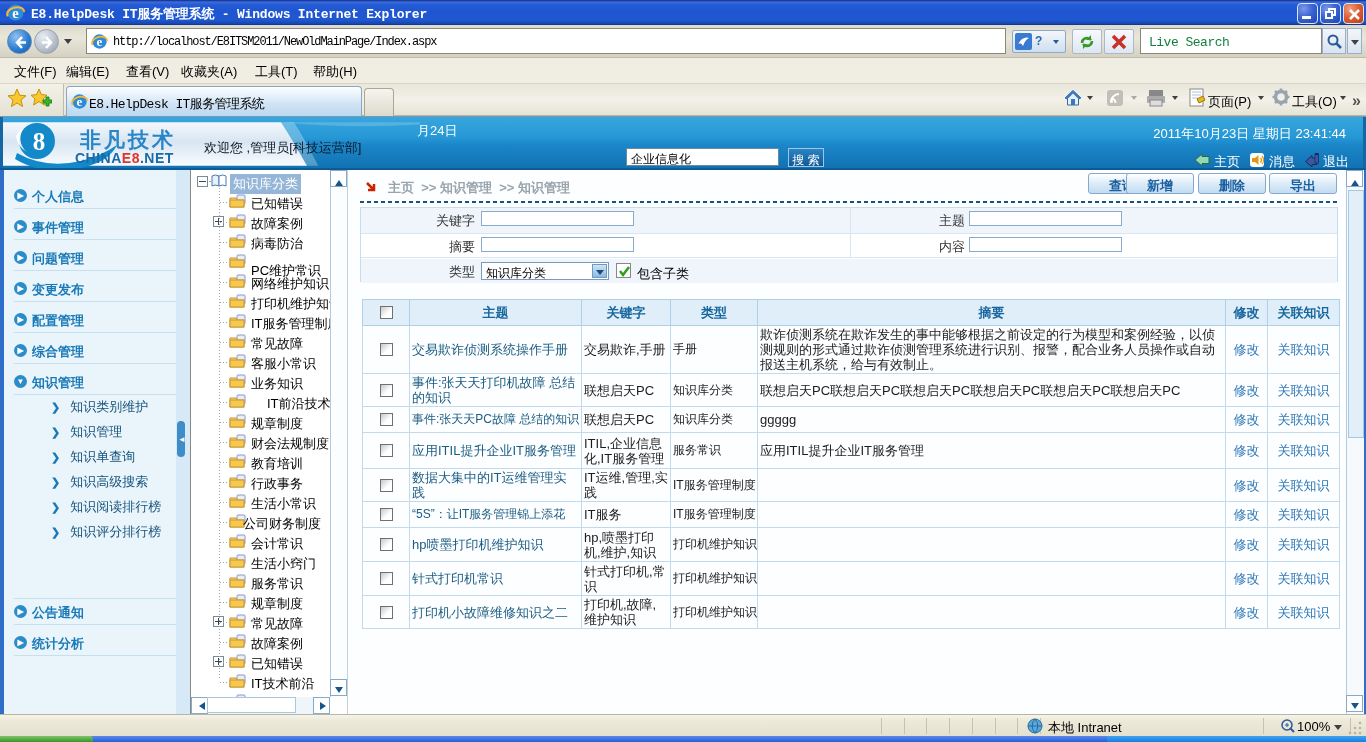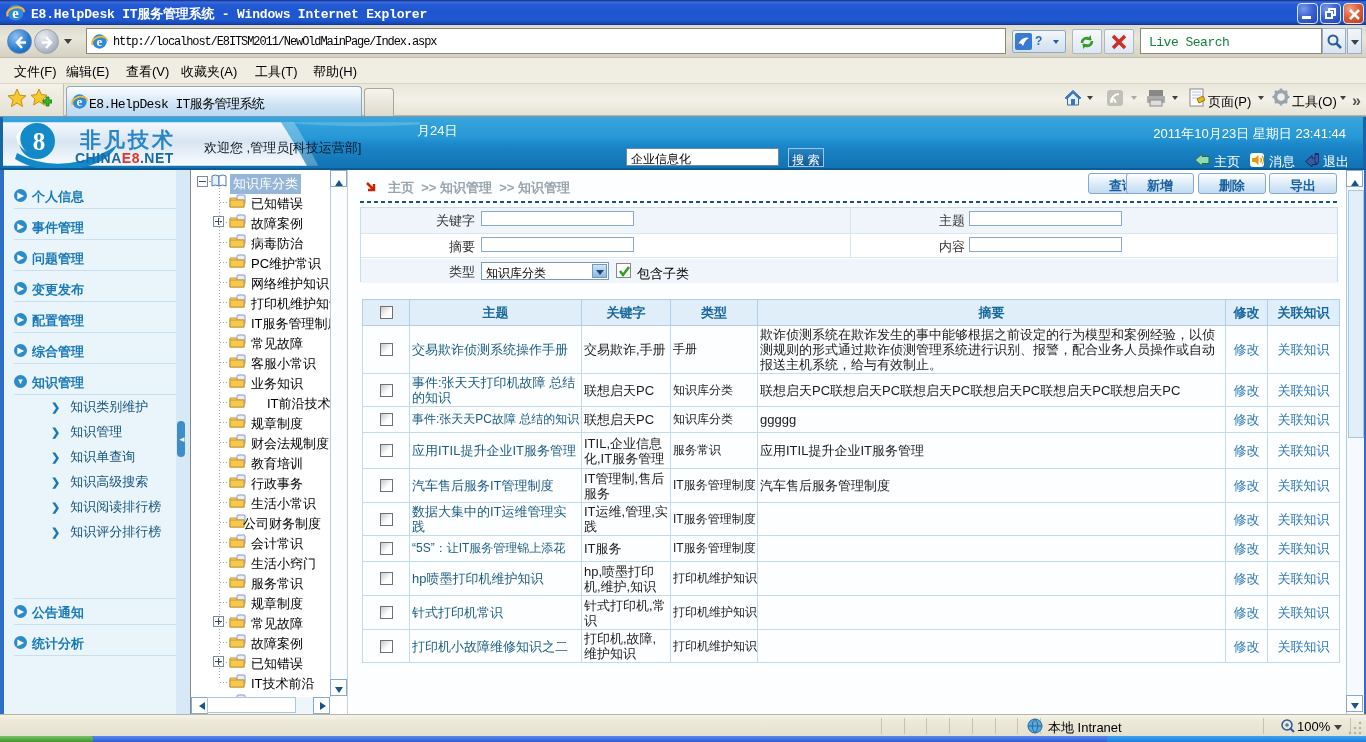--- a/index.html
+++ b/index.html
@@ -402,21 +402,21 @@
         <rect x="8" y="1" width="8" height="9" rx="1" fill="#e8eefa" stroke="#8a94d0"></rect>
         <path d="M1 4 h6 l1.5 2 h6.5 v7 h-14 z" fill="#fbd270" stroke="#c89830"></path>
         <rect x="1" y="6" width="14" height="7" fill="#f6c84e" stroke="#c89830"></rect>
       </svg>
 <span class="abs titem" style="left:60px;top:65px">病毒防治</span>
 <svg class="abs" style="left:38px;top:84px" width="17" height="15">
         <rect x="8" y="1" width="8" height="9" rx="1" fill="#e8eefa" stroke="#8a94d0"></rect>
         <path d="M1 4 h6 l1.5 2 h6.5 v7 h-14 z" fill="#fbd270" stroke="#c89830"></path>
         <rect x="1" y="6" width="14" height="7" fill="#f6c84e" stroke="#c89830"></rect>
       </svg>
-<span class="abs titem" style="left:60px;top:85px">PC维护常识</span>
+<span class="abs titem" style="left:60px;top:92px">PC维护常识</span>
 <svg class="abs" style="left:38px;top:104px" width="17" height="15">
         <rect x="8" y="1" width="8" height="9" rx="1" fill="#e8eefa" stroke="#8a94d0"></rect>
         <path d="M1 4 h6 l1.5 2 h6.5 v7 h-14 z" fill="#fbd270" stroke="#c89830"></path>
         <rect x="1" y="6" width="14" height="7" fill="#f6c84e" stroke="#c89830"></rect>
       </svg>
 <span class="abs titem" style="left:60px;top:105px">网络维护知识</span>
 <svg class="abs" style="left:38px;top:124px" width="17" height="15">
         <rect x="8" y="1" width="8" height="9" rx="1" fill="#e8eefa" stroke="#8a94d0"></rect>
         <path d="M1 4 h6 l1.5 2 h6.5 v7 h-14 z" fill="#fbd270" stroke="#c89830"></path>
         <rect x="1" y="6" width="14" height="7" fill="#f6c84e" stroke="#c89830"></rect>
@@ -694,31 +694,20 @@
             <td>
               <div class="ckb"></div>
             </td>
             <td class="topic">应用ITIL提升企业IT服务管理</td>
             <td>ITIL,企业信息化,IT服务管理</td>
             <td style="white-space:nowrap;font-size:12px">服务常识</td>
             <td>应用ITIL提升企业IT服务管理</td>
             <td class="lnk">修改</td>
             <td class="lnk">关联知识</td>
           </tr>
-<tr style="height:34px">
-            <td>
-              <div class="ckb"></div>
-            </td>
-            <td class="topic">汽车售后服务IT管理制度</td>
-            <td>IT管理制,售后服务</td>
-            <td style="white-space:nowrap;font-size:12px">IT服务管理制度</td>
-            <td>汽车售后服务管理制度</td>
-            <td class="lnk">修改</td>
-            <td class="lnk">关联知识</td>
-          </tr>
 <tr style="height:30px">
             <td>
               <div class="ckb"></div>
             </td>
             <td class="topic">数据大集中的IT运维管理实践</td>
             <td>IT运维,管理,实践</td>
             <td style="white-space:nowrap;font-size:12px">IT服务管理制度</td>
             <td></td>
             <td class="lnk">修改</td>
             <td class="lnk">关联知识</td>

